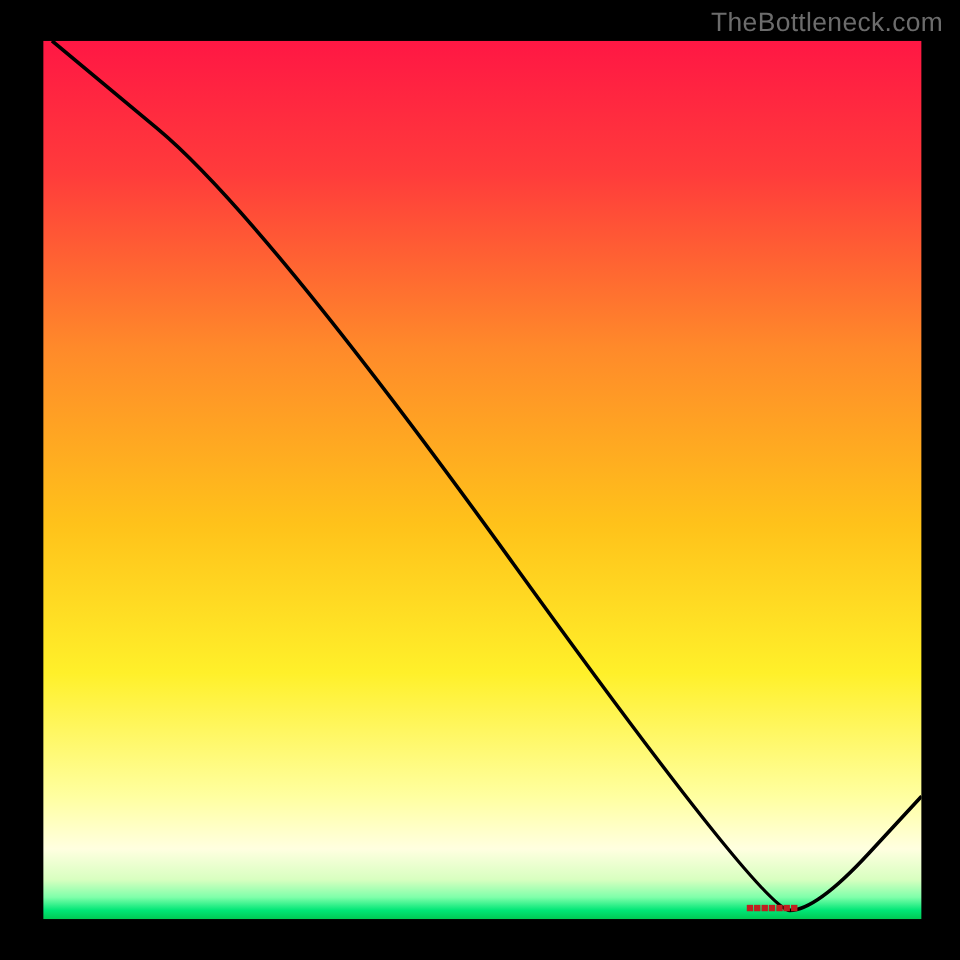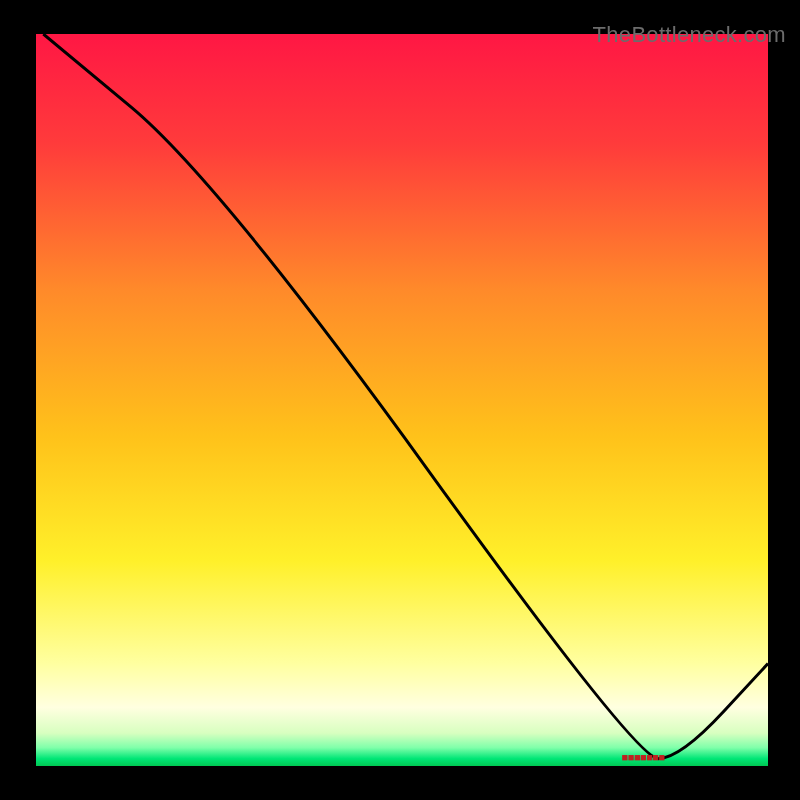--- a/index.html
+++ b/index.html
@@ -12,21 +12,21 @@
     overflow: hidden;
   }
   .frame {
     position: relative;
     width: 800px;
     height: 800px;
     background: #000;
   }
   .watermark {
     position: absolute;
-    top: 22px;
+    top: 6px;
     right: 14px;
     color: #6c6c6c;
     font-size: 22px;
     letter-spacing: 0.3px;
     z-index: 5;
   }
   .plot {
     position: absolute;
     display: block;
     z-index: 2;

